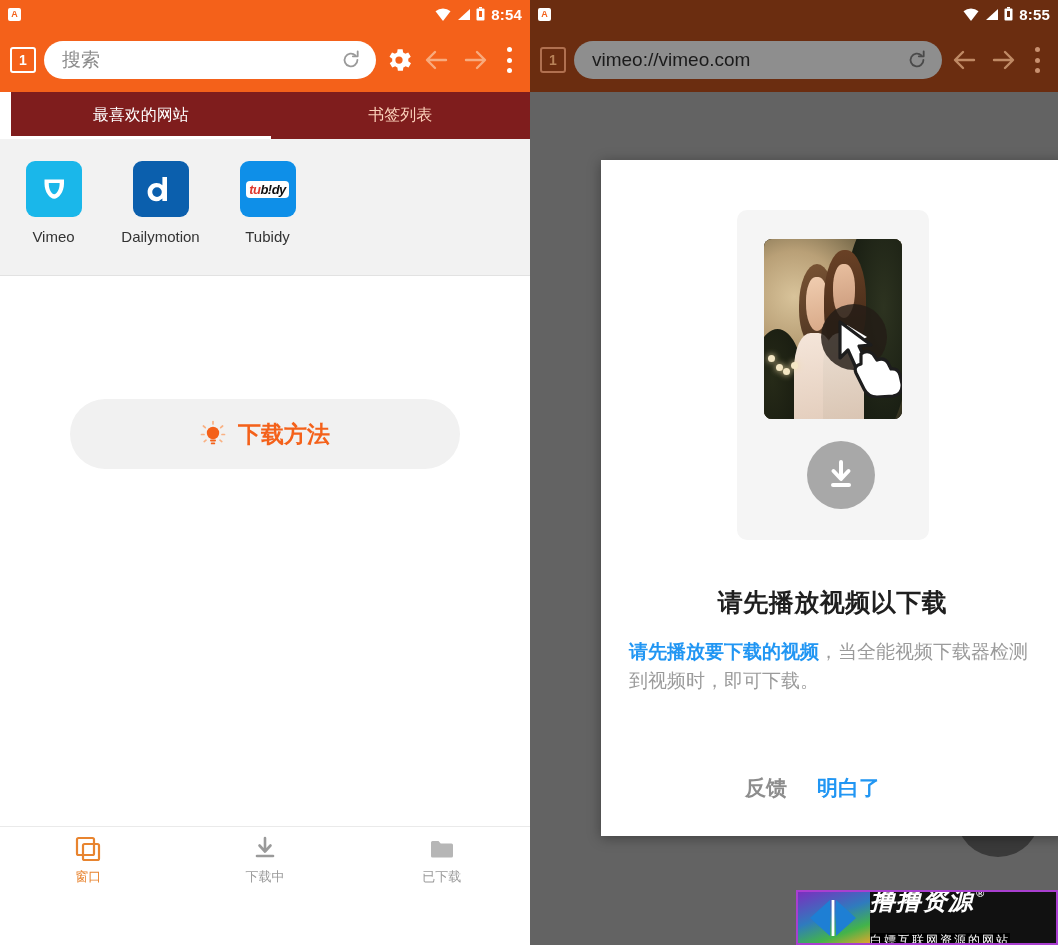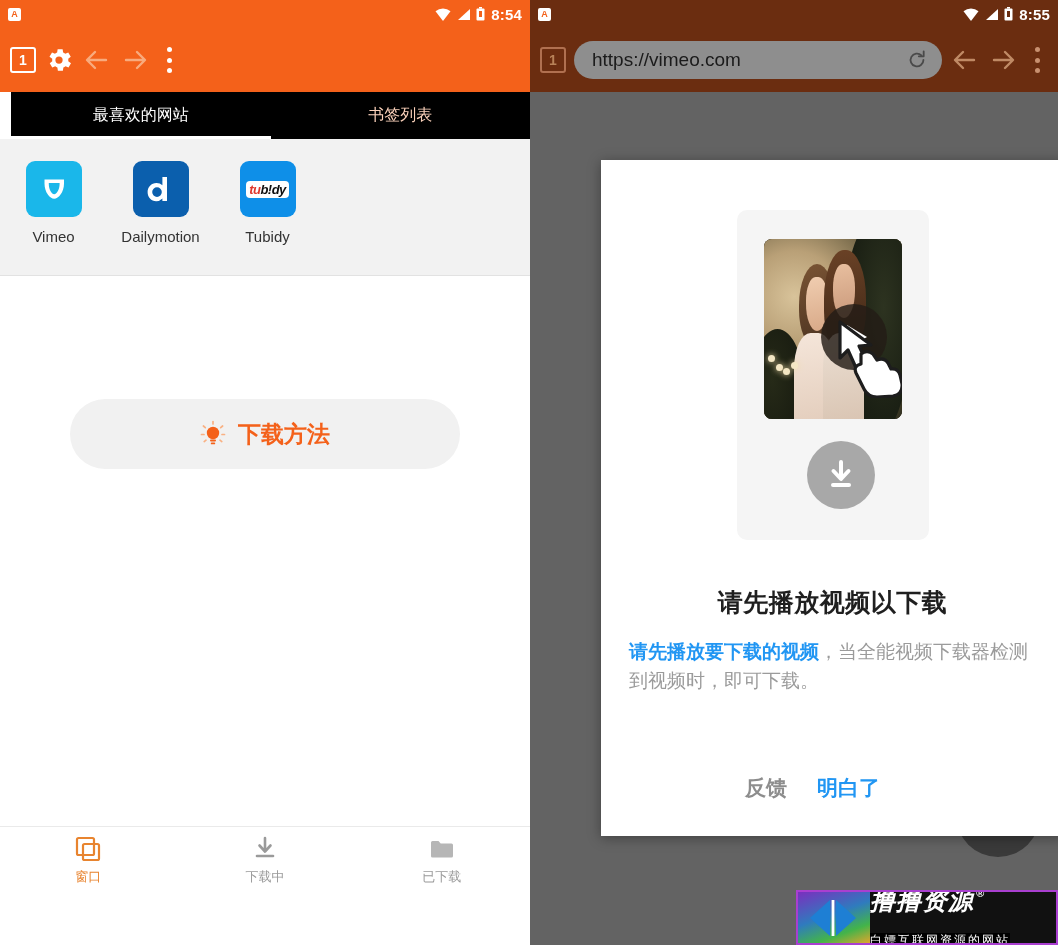--- a/index.html
+++ b/index.html
@@ -66,21 +66,21 @@
   .tb-icon { flex: 0 0 auto; display: flex; align-items: center; justify-content: center; }
   .ic-gear { width: 30px; height: 30px; }
   .ic-arrow { width: 30px; height: 26px; }
   .ic-dots { width: 6px; height: 26px; display: flex; flex-direction: column;
              justify-content: space-between; align-items: center; margin: 0 8px; }
   .ic-dots i { width: 5px; height: 5px; border-radius: 50%; background: #fff; display: block; }
   .toolbar.right-tb .ic-dots i { background: #c89070; }
 
   
   .tabbar {
-    height: 47px; background: #000000; display: flex;
+    height: 47px; background: #7f1d1d; display: flex;
     position: relative; z-index: 3; margin-left: 11px;
   }
   .tabitem {
     flex: 1 1 50%; display: flex; align-items: center; justify-content: center;
     font-size: 16px; color: #fcd2bb;
   }
   .tabitem.active { color: #ffffff; }
   .tab-indicator {
     position: absolute; bottom: 0; left: 0; width: 50%; height: 3px; background: #ffffff;
   }
@@ -259,20 +259,27 @@
           <rect x="3" y="0" width="3" height="1.6" fill="#fff"></rect>
           <rect x="0.5" y="1.6" width="8" height="12" rx="1" fill="#fff"></rect>
           <rect x="3" y="4" width="3" height="6" fill="#f4611a"></rect>
         </svg>
         <span class="sb-time">8:54</span>
       </div>
     </div>
 
     <div class="toolbar left-tb">
       <div class="tabcount">1</div>
+      <div class="urlbar">
+        <span class="urltext">搜索</span>
+        <svg class="ic-reload" viewBox="0 0 24 24">
+          <path d="M19 12 a7 7 0 1 1 -2.2 -5.1" fill="none" stroke="#9a9a9a" stroke-width="2" stroke-linecap="round"></path>
+          <path d="M19.3 2.6 L19.3 8 L14 8" fill="none" stroke="#9a9a9a" stroke-width="2" stroke-linecap="round" stroke-linejoin="round"></path>
+        </svg>
+      </div>
       <span class="tb-icon">
         <svg class="ic-gear" viewBox="0 0 24 24">
           <path fill="#fff" d="M19.4 13a7.6 7.6 0 0 0 0-2l2-1.6-2-3.4-2.4 1a7.6 7.6 0 0 0-1.7-1l-.4-2.6h-4l-.4 2.6a7.6 7.6 0 0 0-1.7 1l-2.4-1-2 3.4L6.6 11a7.6 7.6 0 0 0 0 2l-2 1.6 2 3.4 2.4-1a7.6 7.6 0 0 0 1.7 1l.4 2.6h4l.4-2.6a7.6 7.6 0 0 0 1.7-1l2.4 1 2-3.4z"></path>
           <circle cx="12" cy="12" r="2.9" fill="#f4611a"></circle>
         </svg>
       </span>
       <span class="tb-icon">
         <svg class="ic-arrow" viewBox="0 0 30 26">
           <path d="M24 13 H6 M13 5 L5 13 L13 21" fill="none" stroke="#f8ab7e" stroke-width="2.4" stroke-linecap="round" stroke-linejoin="round"></path>
         </svg>
@@ -389,21 +396,21 @@
           <rect x="0.5" y="1.6" width="8" height="12" rx="1" fill="#fff"></rect>
           <rect x="3" y="4" width="3" height="6" fill="#6b2d10"></rect>
         </svg>
         <span class="sb-time">8:55</span>
       </div>
     </div>
 
     <div class="toolbar right-tb">
       <div class="tabcount">1</div>
       <div class="urlbar">
-        <span class="urltext">https://vimeo.com</span>
+        <span class="urltext">vimeo://vimeo.com</span>
         <svg class="ic-reload" viewBox="0 0 24 24">
           <path d="M19 12 a7 7 0 1 1 -2.2 -5.1" fill="none" stroke="#4a4a4a" stroke-width="2" stroke-linecap="round"></path>
           <path d="M19.3 2.6 L19.3 8 L14 8" fill="none" stroke="#4a4a4a" stroke-width="2" stroke-linecap="round" stroke-linejoin="round"></path>
         </svg>
       </div>
       <span class="tb-icon">
         <svg class="ic-arrow" viewBox="0 0 30 26">
           <path d="M24 13 H6 M13 5 L5 13 L13 21" fill="none" stroke="#c08a65" stroke-width="2.4" stroke-linecap="round" stroke-linejoin="round"></path>
         </svg>
       </span>

